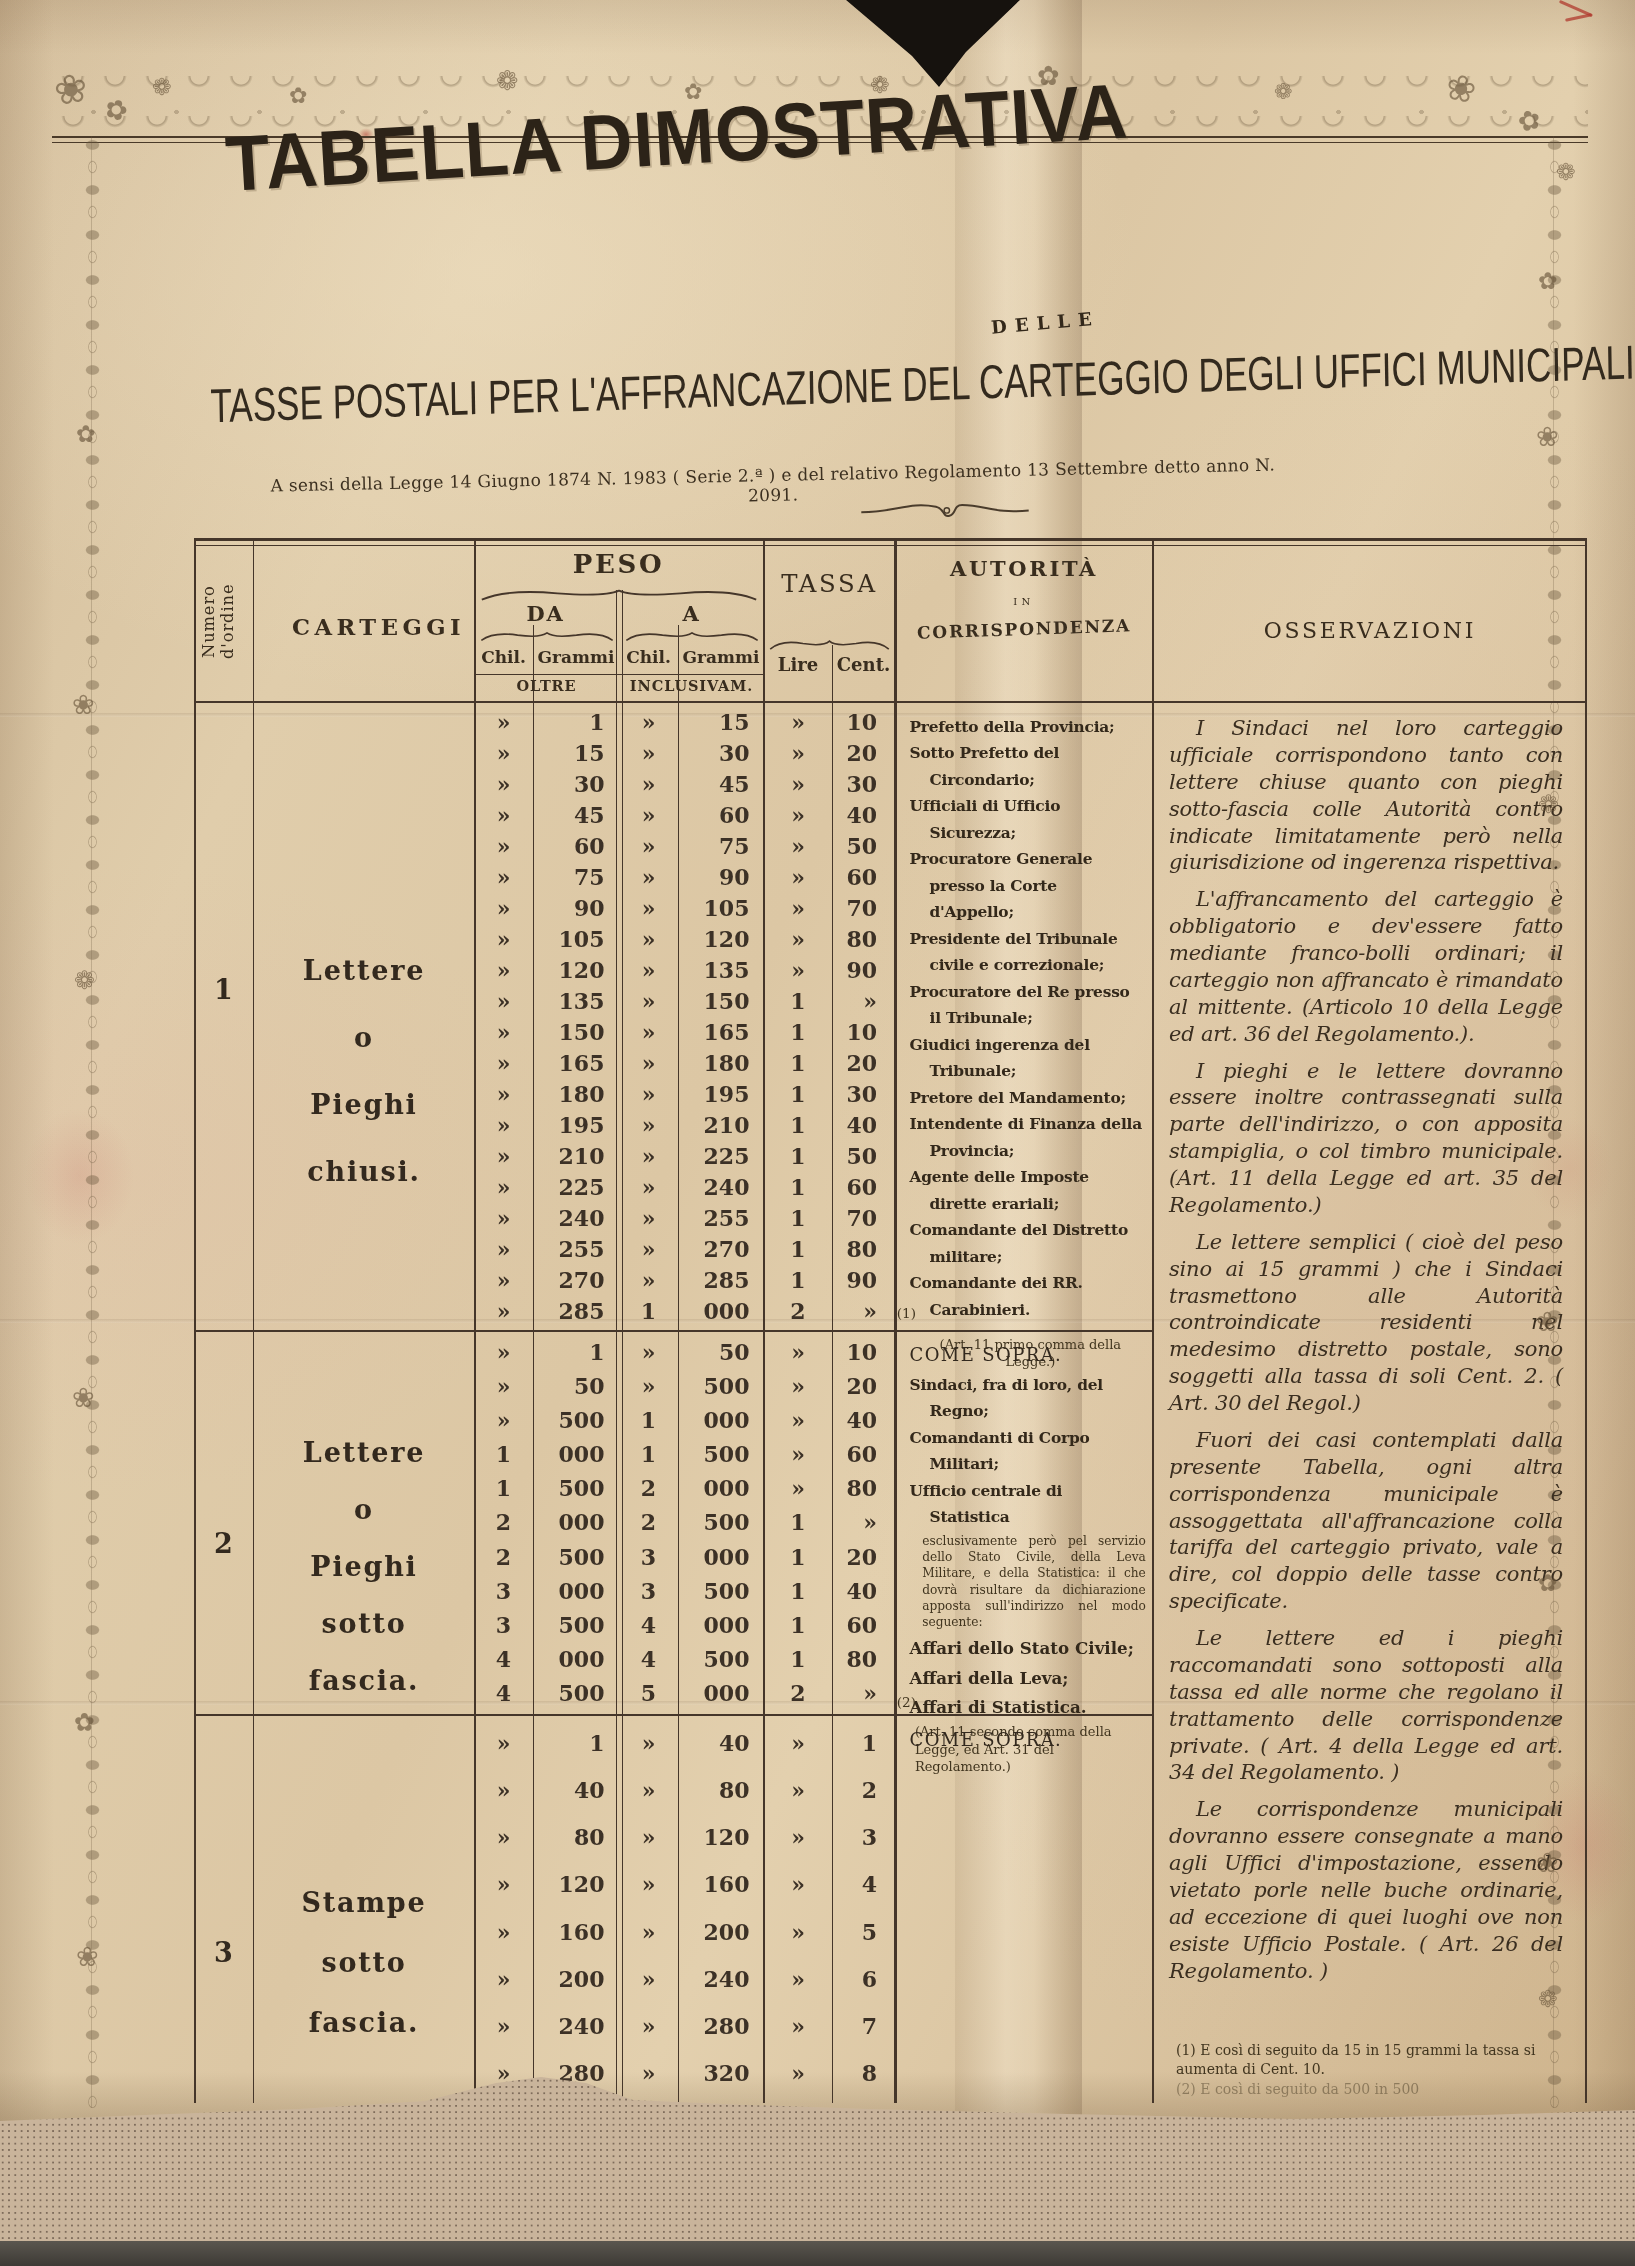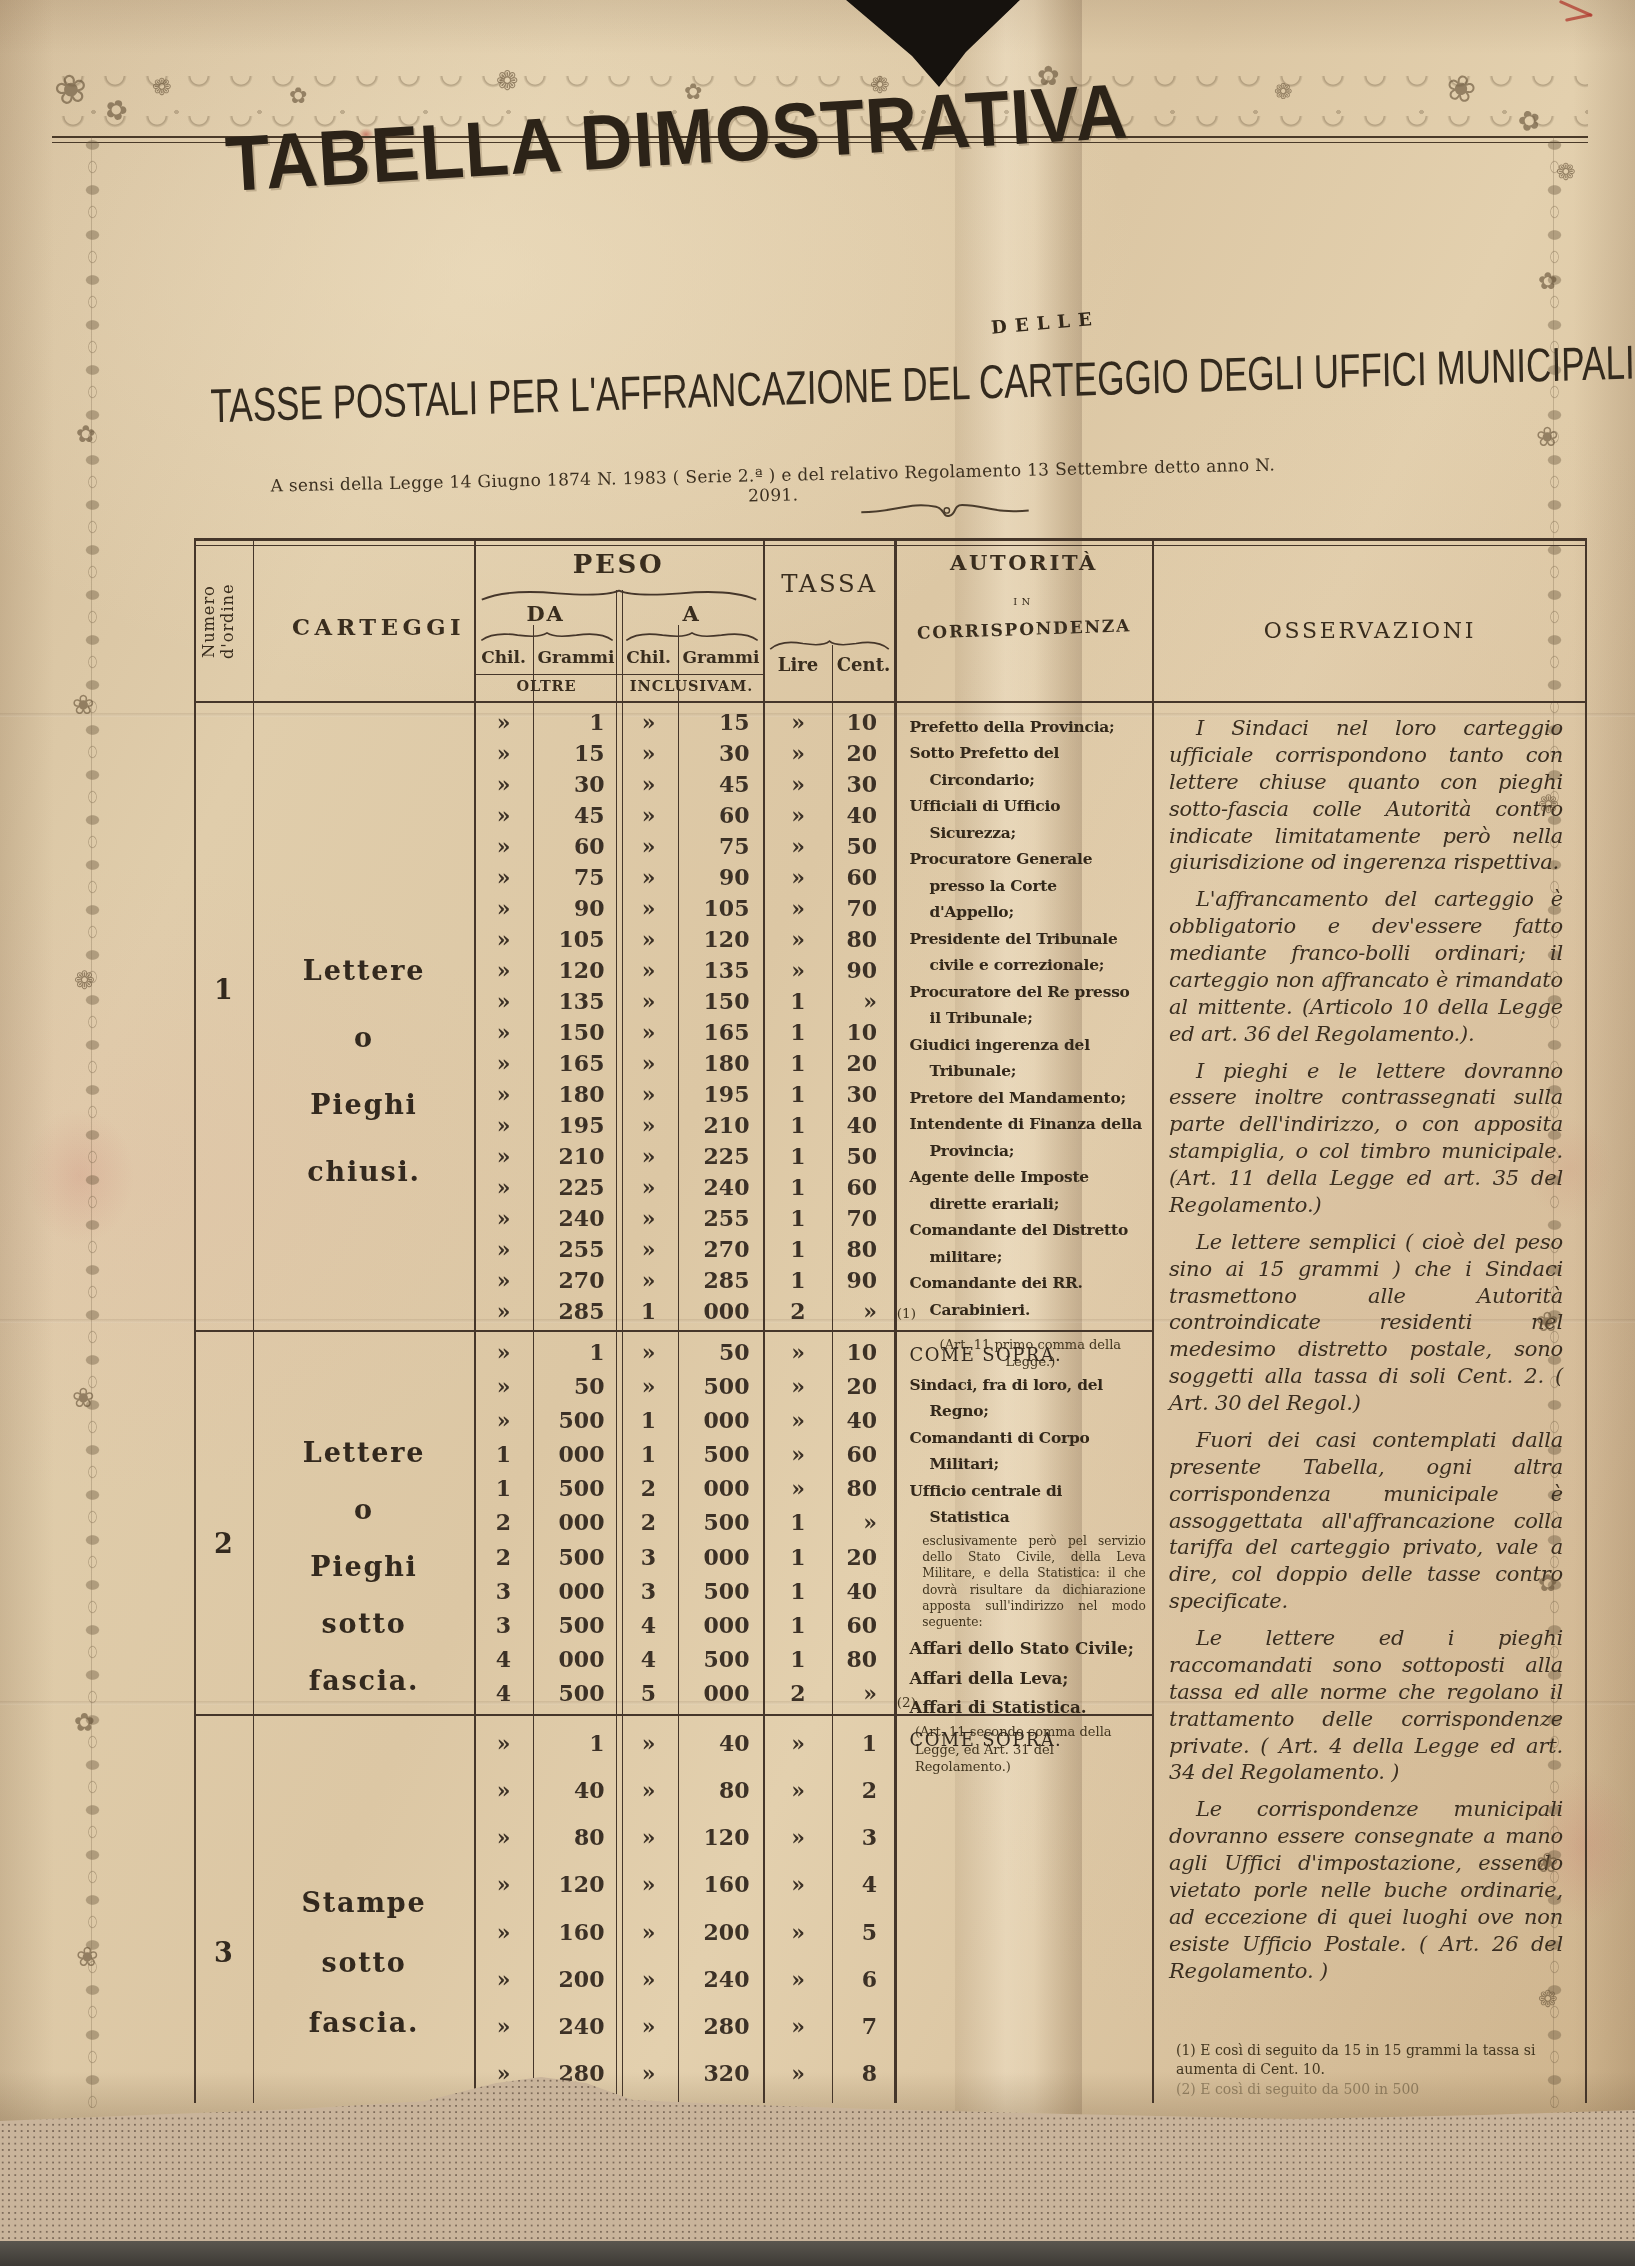--- a/index.html
+++ b/index.html
@@ -84,21 +84,21 @@
   .h-da{left:280px;width:143px;top:63px;font:bold 21px "DejaVu Serif",serif;letter-spacing:1.8px;}
   .h-a{left:425px;width:145px;top:63px;font:bold 21px "DejaVu Serif",serif;letter-spacing:1.8px;}
   .h-chil1{left:280px;width:59px;top:109px;} .h-gram1{left:339px;width:86px;top:109px;}
   .h-chil2{left:425px;width:59px;top:109px;} .h-gram2{left:484px;width:86px;top:109px;}
   .h-sm{font:bold 17px "DejaVu Serif",serif;}
   .h-oltre{left:280px;width:145px;top:139px;font:bold 14.5px "DejaVu Serif",serif;letter-spacing:0.9px;}
   .h-incl{left:425px;width:145px;top:139px;font:bold 14.5px "DejaVu Serif",serif;letter-spacing:0.9px;}
   .h-tassa{left:570px;width:131px;top:31px;font:24.4px "DejaVu Serif",serif;letter-spacing:2.7px;}
   .h-lire{left:570px;width:68px;top:116px;font:bold 18px "DejaVu Serif",serif;}
   .h-cent{left:638px;width:63px;top:116px;font:bold 18px "DejaVu Serif",serif;}
-  .h-autorita{left:701px;width:258px;top:12px;font:bold 21px "DejaVu Serif",serif;letter-spacing:2.7px;}
+  .h-autorita{left:701px;width:258px;top:18px;font:bold 21px "DejaVu Serif",serif;letter-spacing:2.7px;}
   .h-in{left:701px;width:258px;top:58px;font:10px "DejaVu Serif",serif;letter-spacing:4.5px;}
   .h-corr{left:701px;width:258px;top:81px;font:bold 17px "DejaVu Serif",serif;letter-spacing:1.8px;transform:rotate(-2deg);}
   .h-oss{left:959px;width:434px;top:80px;font:22px "DejaVu Serif",serif;letter-spacing:2.7px;}
   .brace{position:absolute;}
 
   
   .sec{position:absolute;left:0;width:959px;}
   .sec0{top:165px;height:627px;} .sec1{top:793px;height:383px;} .sec2{top:1178px;height:384px;}
   .sec-num{position:absolute;left:0;width:59px;text-align:center;
     font:bold 27px "DejaVu Serif",serif;color:#33291e;}

